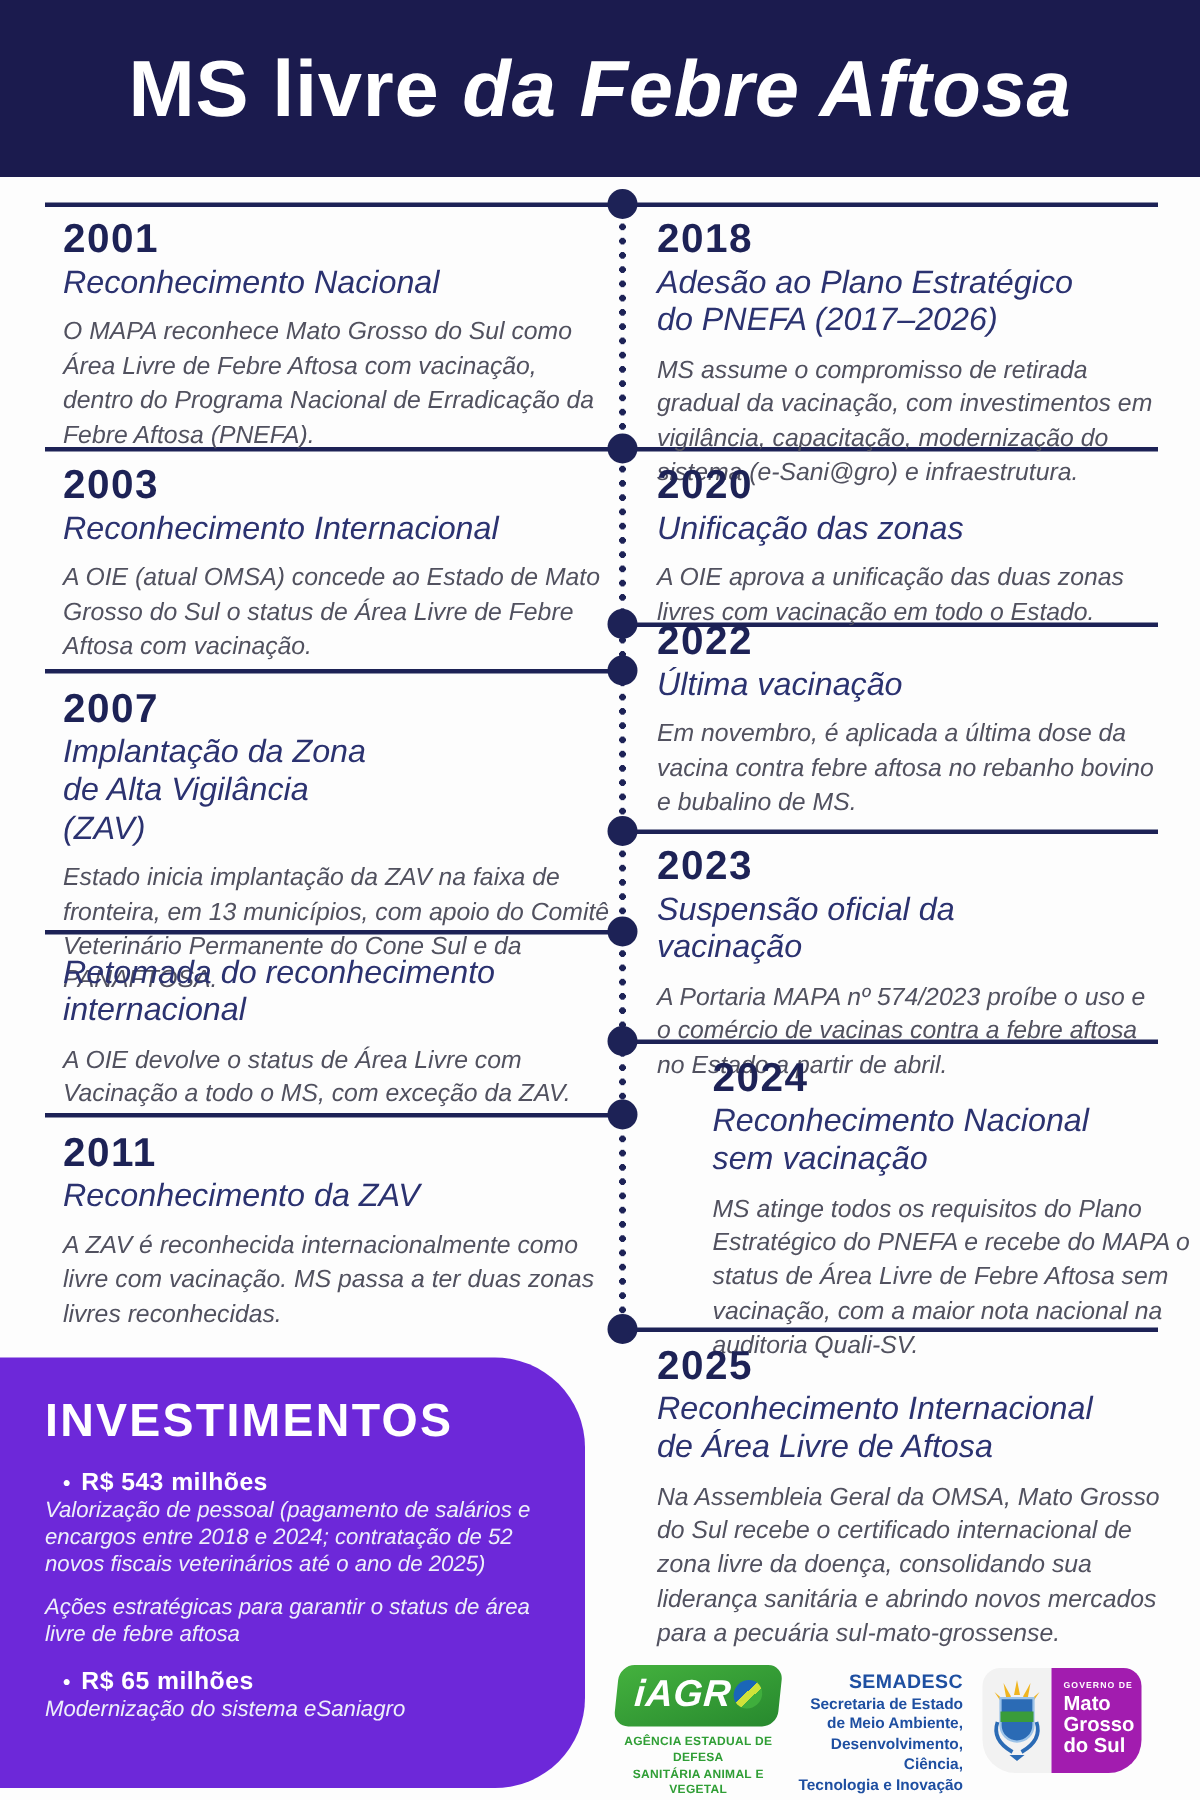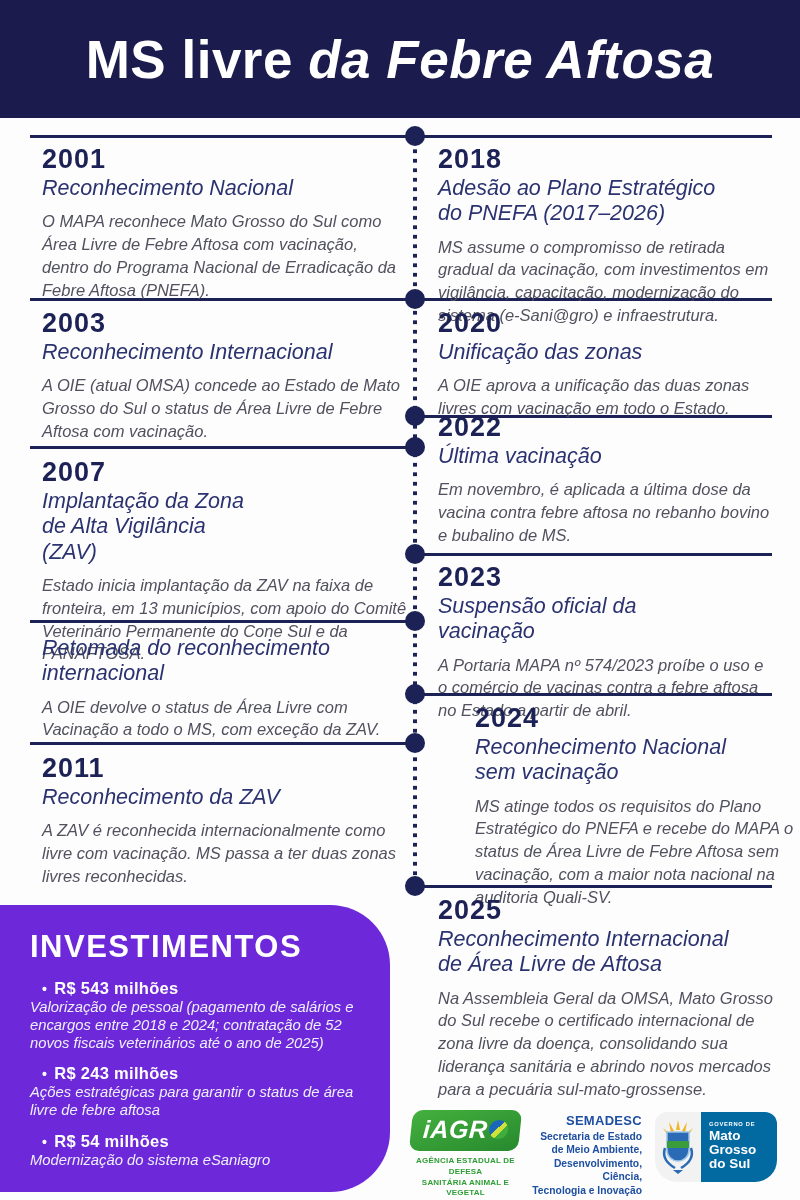--- a/index.html
+++ b/index.html
@@ -46,21 +46,21 @@
                background:linear-gradient(135deg,#1a66b8 44%,#cfe23a 44% 62%,#3fae3c 62%);}
   .iagro-caption{margin-top:5px;color:#2f9e35;font-size:8px;font-weight:bold;line-height:1.35;letter-spacing:0.2px;}
 
   .logo-semadesc{position:absolute;left:528px;top:1113px;width:114px;text-align:right;color:#1e4fa1;}
   .logo-semadesc .sname{font-size:13px;font-weight:bold;letter-spacing:0.3px;margin-bottom:2px;}
   .logo-semadesc .sline{font-size:10.3px;font-weight:bold;line-height:1.3;}
 
   .logo-gov{position:absolute;left:655px;top:1112px;height:70px;display:flex;}
   .gov-crest{width:46px;height:70px;background:#f2f2f2;border-radius:12px 0 0 22px;
              display:flex;align-items:center;justify-content:center;}
-  .gov-box{width:76px;height:70px;background:#0369a1;border-radius:0 12px 22px 0;
+  .gov-box{width:60px;height:70px;background:#a21caf;border-radius:0 12px 22px 0;
            box-sizing:border-box;padding:9px 0 0 8px;color:#fff;}
   .gov-box .gov-label{font-size:5.8px;font-weight:bold;letter-spacing:0.7px;margin-bottom:2px;}
   .gov-box .gov-line{font-size:13.5px;font-weight:bold;line-height:1.02;}
 </style>
 </head>
 <body>
 
 <div class="page">
 
   <div class="header">
@@ -147,25 +147,24 @@
     <div class="mbody">Na Assembleia Geral da OMSA, Mato Grosso do Sul recebe o certificado internacional de zona livre da doença, consolidando sua liderança sanitária e abrindo novos mercados para a pecuária sul-mato-grossense.</div>
   </div>
 
   <div class="invest">
     <div class="ititle">INVESTIMENTOS</div>
     <div class="item">
       <div class="amount"><span class="bullet">•</span><span>R$ 543 milhões</span></div>
       <div class="desc">Valorização de pessoal (pagamento de salários e encargos entre 2018 e 2024; contratação de 52 novos fiscais veterinários até o ano de 2025)</div>
     </div>
     <div class="item">
-      <div class="amount"><span class="bullet">•</span><span>R$ 243 milhões</span></div>
       <div class="desc">Ações estratégicas para garantir o status de área livre de febre aftosa</div>
     </div>
     <div class="item">
-      <div class="amount"><span class="bullet">•</span><span>R$ 54 milhões</span></div>
+      <div class="amount"><span class="bullet">•</span><span>R$ 65 milhões</span></div>
       <div class="desc">Modernização do sistema eSaniagro</div>
     </div>
   </div>
 
   <div class="logo-iagro">
     <div class="iagro-badge">
       <div class="iagro-name">
           <span>iAGR</span>
           <span class="iagro-globe"></span>
         </div>

